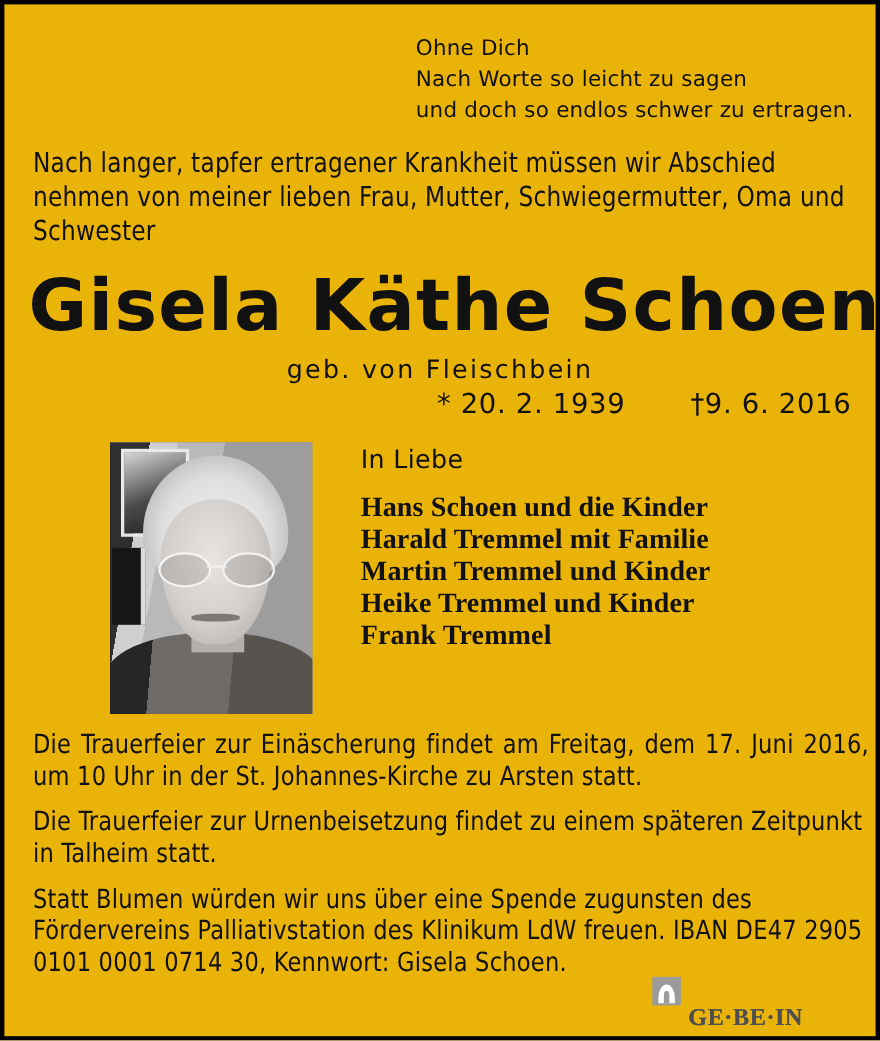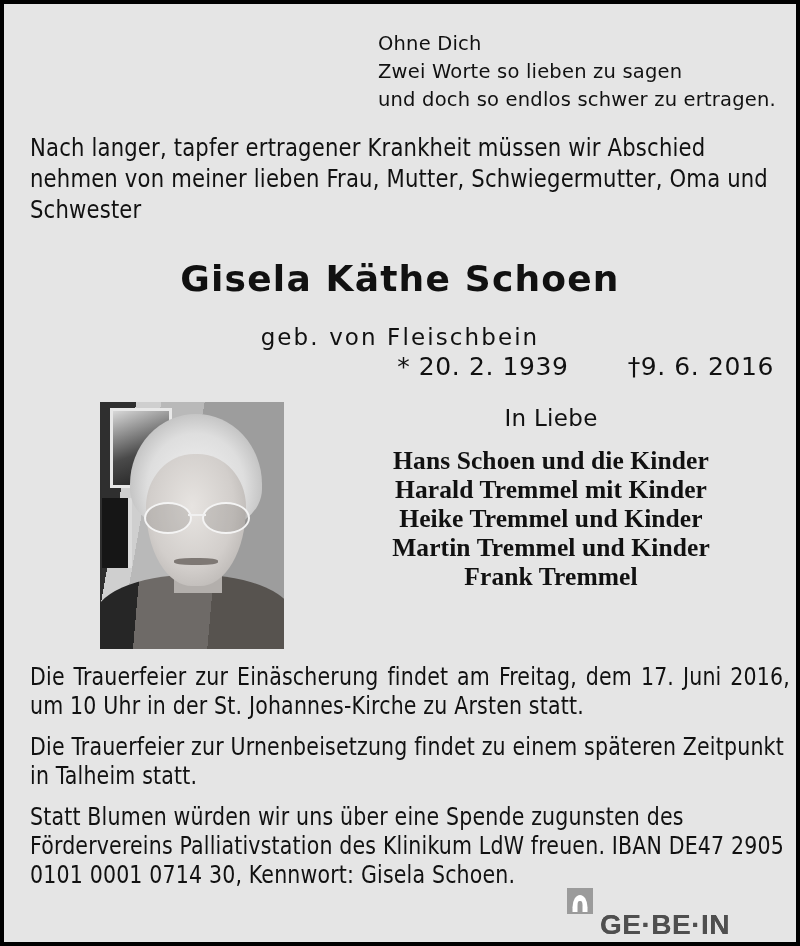--- a/index.html
+++ b/index.html
@@ -14,21 +14,21 @@
     color: #000000;
     overflow: hidden;
   }
 
   
   .notice {
     position: relative;
     box-sizing: border-box;
     width: 800px;
     height: 946px;
-    background: #e5e5e5;
+    background: #eab308;
     border: 4px solid #000000;
     padding: 0;
   }
   .inner {
     position: relative;
     box-sizing: border-box;
     width: 100%;
     height: 100%;
     padding: 18px 22px 0 22px;
   }
@@ -60,21 +60,21 @@
     transform-origin: left center;
     width: 806px;
   }
 
   
   .name-block {
     margin-top: 26px;
     text-align: center;
   }
   .deceased-name {
-    font-size: 36px;
+    font-size: 65px;
     line-height: 56px;
     font-weight: 700;
     letter-spacing: 1.2px;
     white-space: nowrap;
   }
   .maiden {
     margin-top: 17px;
     font-size: 23px;
     line-height: 26px;
     letter-spacing: 2.1px;
@@ -164,21 +164,20 @@
   .photo-wrap .neck {
     position: absolute; left: 74px; bottom: 56px;
     width: 48px; height: 36px;
     background: #b3afac;
   }
 
   .family {
     margin-left: 44px;
     flex: 1 1 auto;
     padding-top: 2px;
-    text-align: center;
   }
   .in-liebe {
     font-size: 23px;
     line-height: 28px;
     font-weight: 400;
     letter-spacing: .3px;
   }
   .names {
     margin-top: 14px;
   }
@@ -232,42 +231,42 @@
     content: "";
     position: absolute;
     left: 50%; bottom: 2px;
     transform: translateX(-50%);
     width: 5px; height: 11px;
     background: #9b9b9b;
     z-index: 2;
     border-radius: 40% 40% 0 0;
   }
   .logo-text {
-    font-family: Liberation Sans, sans-serif;
+    font-family: Liberation Serif, serif;
     font-weight: 700;
-    font-size: 28px;
+    font-size: 22px;
     line-height: 30px;
     letter-spacing: .5px;
     background: linear-gradient(90deg, #4a4a4a 0%, #6e6e6e 50%, #3b3b3b 100%);
     -webkit-background-clip: text;
     background-clip: text;
     color: #4f4f4f;
     white-space: nowrap;
     margin-top: 48px;
   }
 </style>
 </head>
 <body>
 
 <div class="notice">
   <div class="inner">
 
     <div class="poem hand">
       <div>Ohne Dich</div>
-      <div>Zwei Worte so lieben zu sagen</div>
+      <div>Nach Worte so leicht zu sagen</div>
       <div>und doch so endlos schwer zu ertragen.</div>
     </div>
 
     <div class="intro hand">Nach langer, tapfer ertragener Krankheit müssen wir Abschied nehmen von meiner lieben Frau, Mutter, Schwiegermutter, Oma und Schwester</div>
 
     <div class="name-block">
       <div class="deceased-name hand">Gisela Käthe Schoen</div>
       <div class="maiden hand">geb. von Fleischbein</div>
       <div class="dates hand">
         <span>*</span>
@@ -291,23 +290,23 @@
           <i class="r"></i>
           <b></b>
         </div>
         <div class="mouth"></div>
       </div>
 
       <div class="family">
         <div class="in-liebe hand">In Liebe</div>
         <div class="names">
           <div class="hand">Hans Schoen und die Kinder</div>
-          <div class="hand">Harald Tremmel mit Kinder</div>
+          <div class="hand">Harald Tremmel mit Familie</div>
+          <div class="hand">Martin Tremmel und Kinder</div>
           <div class="hand">Heike Tremmel und Kinder</div>
-          <div class="hand">Martin Tremmel und Kinder</div>
           <div class="hand">Frank Tremmel</div>
         </div>
       </div>
     </div>
 
     <div class="closing">
       <p class="hand justify">Die Trauerfeier zur Einäscherung findet am Freitag, dem 17. Juni 2016, um 10 Uhr in der St. Johannes-Kirche zu Arsten statt.</p>
       <p class="hand">Die Trauerfeier zur Urnenbeisetzung findet zu einem späteren Zeitpunkt in Talheim statt.</p>
       <p class="hand">Statt Blumen würden wir uns über eine Spende zugunsten des Fördervereins Palliativstation des Klinikum LdW freuen. IBAN DE47 2905 0101 0001 0714 30, Kennwort: Gisela Schoen.</p>
     </div>

